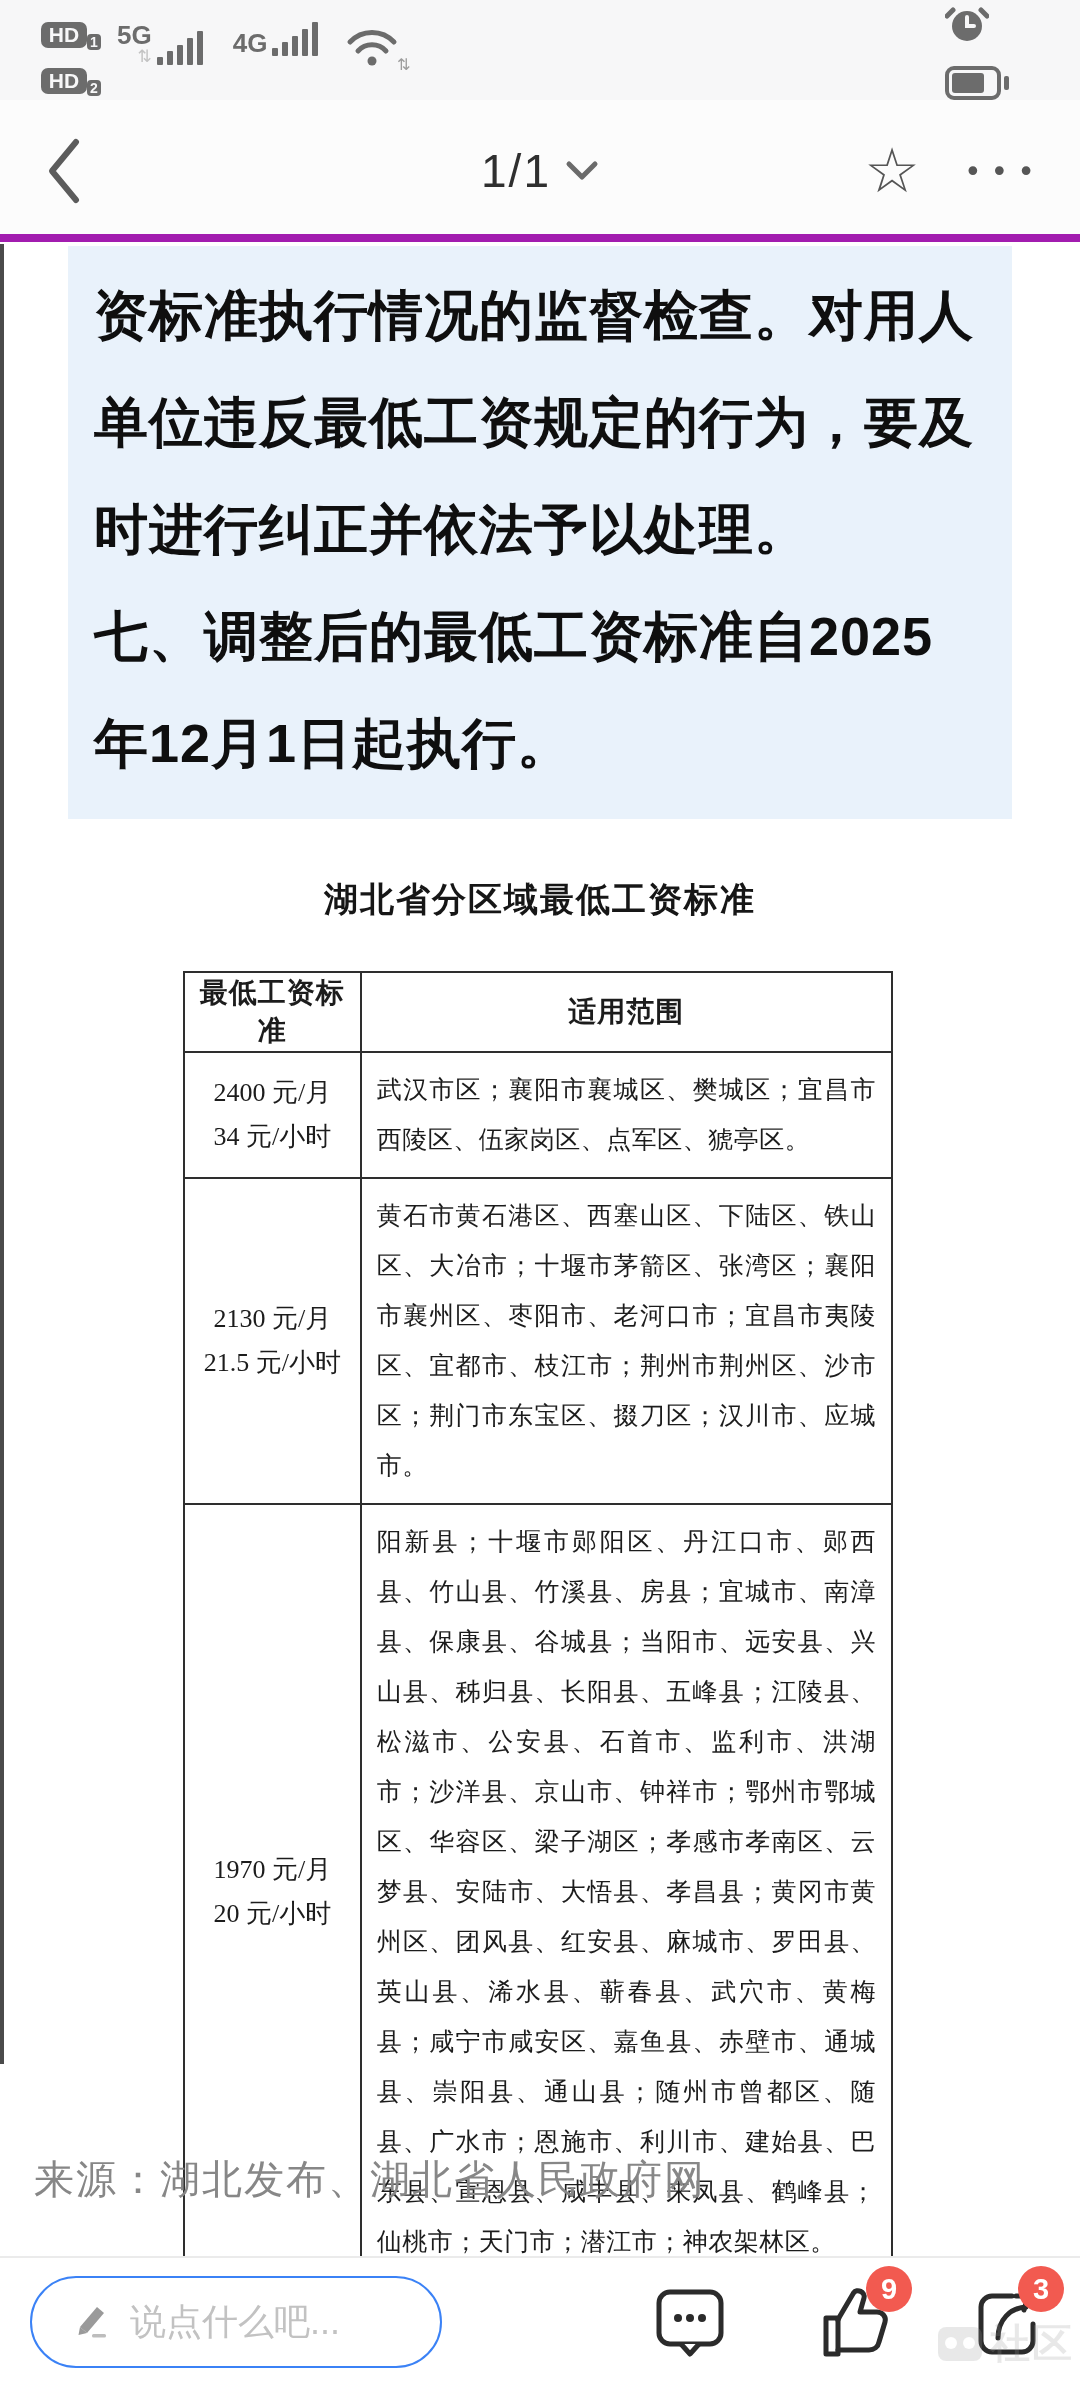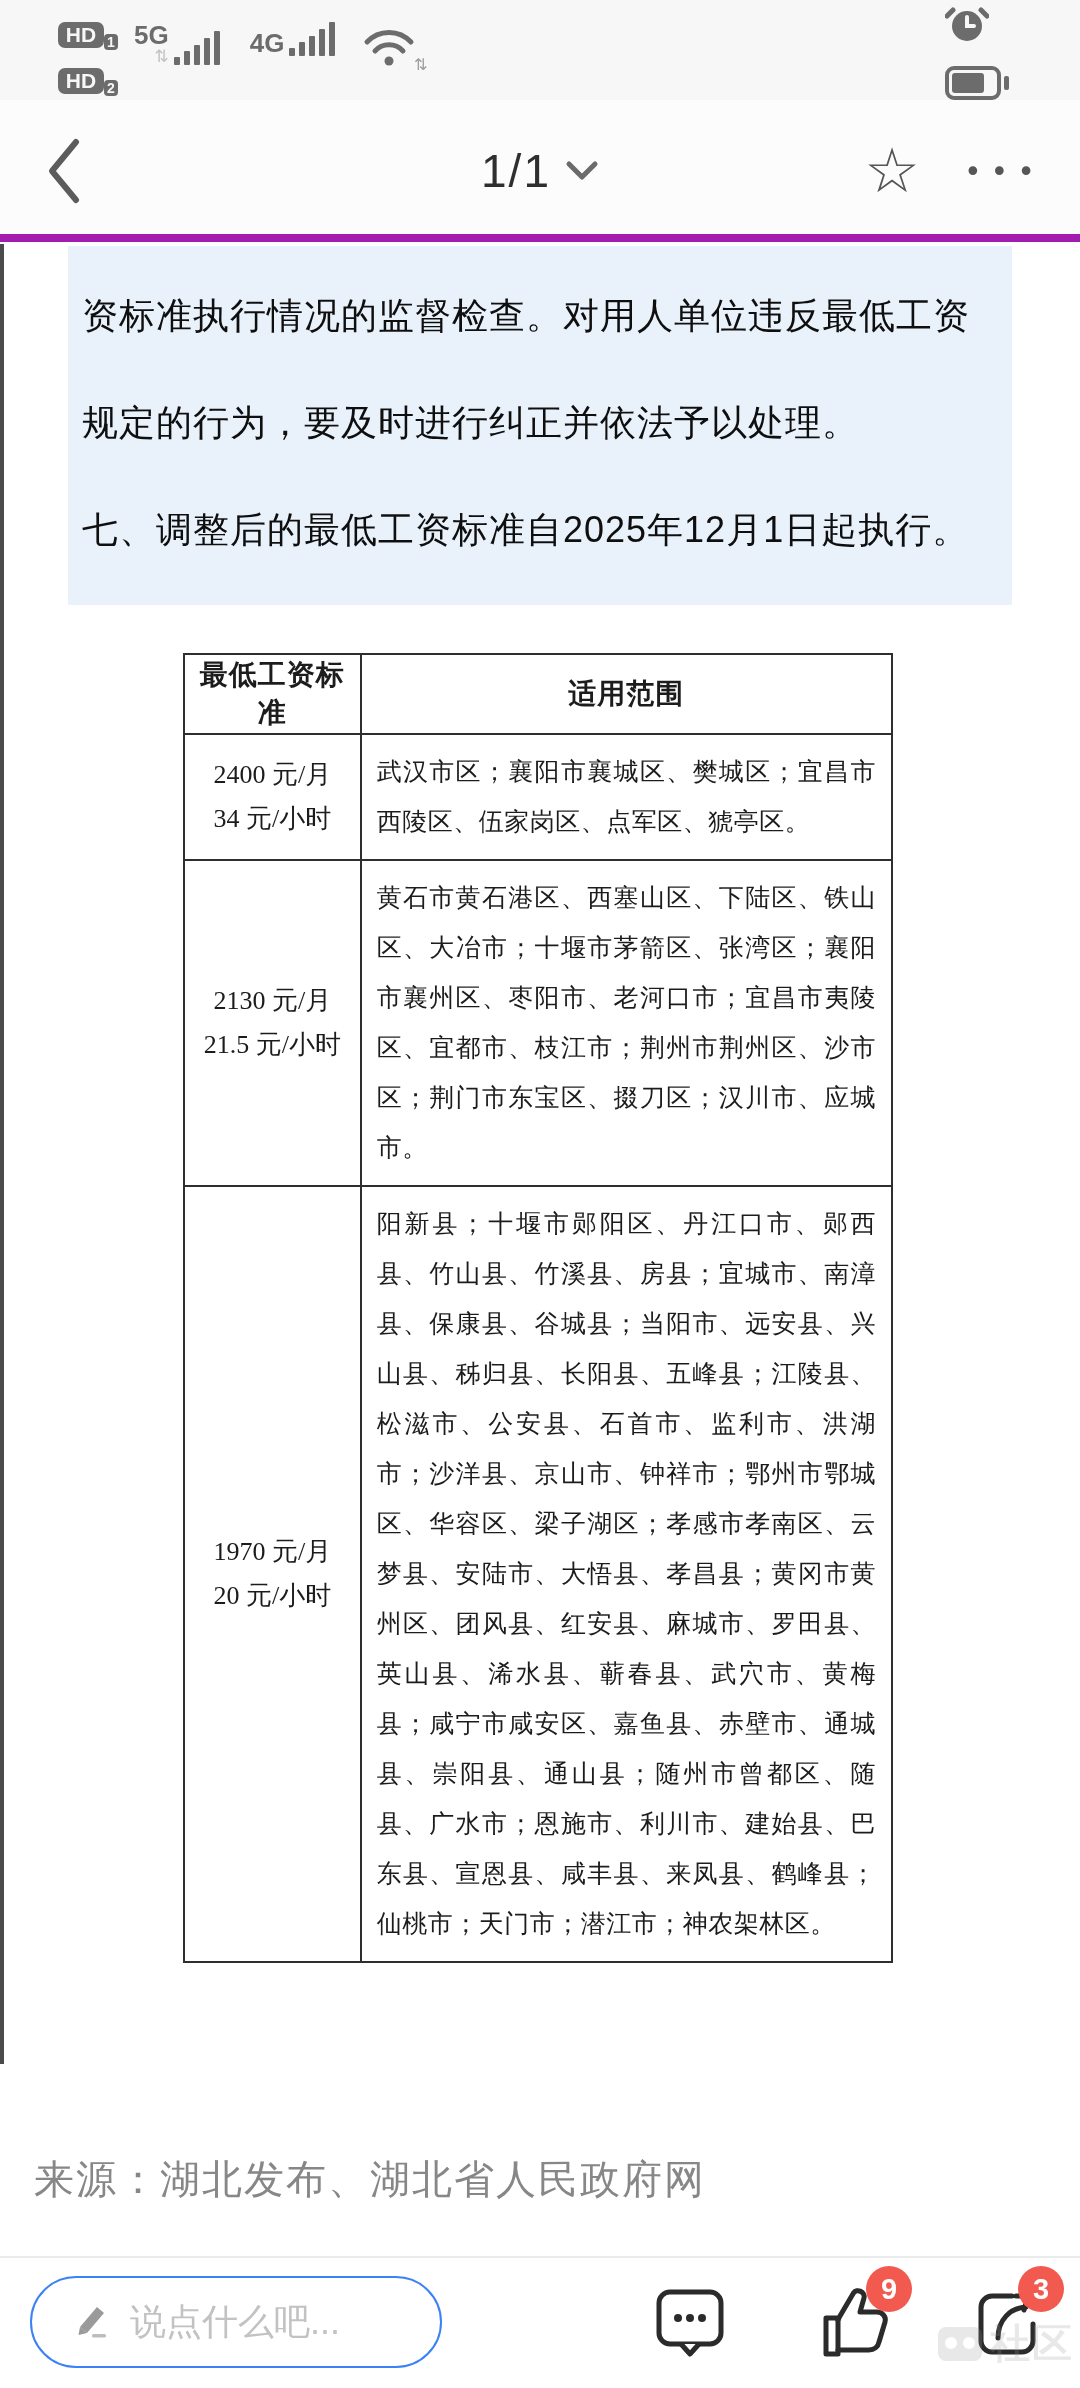--- a/index.html
+++ b/index.html
@@ -4,21 +4,21 @@
 <style>
   html,body{margin:0;padding:0;background:#e9e9e9;}
   .screen{position:relative;width:1080px;height:2388px;background:#ffffff;overflow:hidden;
           font-family:"Liberation Sans","DejaVu Sans",sans-serif;}
 
   
   .status-bar{position:absolute;top:0;left:0;width:1080px;height:100px;background:#f7f7f8;
               display:flex;align-items:center;justify-content:space-between;padding:0 30px;box-sizing:border-box;
               color:#636363;}
   .sb-left{display:flex;align-items:flex-start;gap:14px;padding-top:16px;}
-  .hd-stack{display:flex;flex-direction:column;gap:20px;margin-left:28px;}
+  .hd-stack{display:flex;flex-direction:column;gap:20px;margin-left:11px;}
   .hd-badge{position:relative;background:#6c6c6c;color:#f7f7f8;font-weight:bold;font-size:21px;
             line-height:26px;padding:0 6px;border-radius:7px;width:34px;text-align:center;}
   .hd-sub{position:absolute;right:-14px;bottom:-2px;background:#6c6c6c;color:#f7f7f8;font-size:14px;
           line-height:16px;width:14px;border-radius:4px;text-align:center;}
   .net-group{display:flex;align-items:flex-end;gap:5px;margin-left:16px;}
   .net-col{display:flex;flex-direction:column;align-items:flex-end;}
   .net-label{font-size:26px;font-weight:bold;color:#6c6c6c;line-height:26px;}
   .net-arrows{font-size:17px;color:#c3c3c3;line-height:17px;}
   .bars{display:flex;align-items:flex-end;gap:4px;height:34px;}
   .bar{width:6px;background:#6c6c6c;border-radius:1px;}
@@ -34,22 +34,22 @@
   .nav-center{position:absolute;left:0;right:0;top:0;height:142px;display:flex;align-items:center;
               justify-content:center;gap:14px;}
   .nav-page{font-size:46px;color:#2f2f2f;letter-spacing:2px;}
   .nav-right{position:absolute;right:36px;top:0;height:142px;display:flex;align-items:center;gap:44px;}
   .star-glyph{font-size:62px;color:#555;line-height:62px;font-family:"DejaVu Sans",sans-serif;}
   .more-dots{font-size:30px;color:#565656;letter-spacing:9px;font-family:"DejaVu Sans",sans-serif;}
 
   
   .doc{position:absolute;top:242px;left:0;width:1080px;height:2014px;background:#ffffff;}
   .page-edge{position:absolute;left:0;top:2px;width:4px;height:1820px;background:#4b4b4b;}
-  .highlight{margin:4px 68px 0 68px;background:#e9f2fb;padding:16px 26px 22px 14px;
-             font-size:36px;line-height:107px;letter-spacing:1px;color:#0f0f0f;font-weight:400;}
+  .highlight{margin:4px 68px 0 68px;background:#e9f2fb;padding:16px 26px 22px 26px;
+             font-size:54px;line-height:107px;letter-spacing:1px;color:#0f0f0f;font-weight:700;}
   .highlight p{margin:0;}
   .tbl-title{margin-top:58px;text-align:center;font-size:34px;font-weight:bold;color:#161616;
              font-family:"Liberation Serif","DejaVu Serif",serif;letter-spacing:2px;}
   table.wage{border-collapse:collapse;margin:48px 0 0 183px;width:710px;
              font-family:"Liberation Serif","DejaVu Serif",serif;color:#1c1c1c;}
   table.wage td,table.wage th{border:2px solid #2e2e2e;vertical-align:middle;}
   th.col-std,th.col-scope{font-size:28px;font-weight:bold;height:70px;text-align:center;letter-spacing:1px;}
   td.std{width:179px;text-align:center;font-size:26px;line-height:44px;padding:8px 2px;}
   td.scope{width:531px;font-size:25px;line-height:50px;padding:12px 15px;text-align:justify;
            letter-spacing:0.5px;}
@@ -163,20 +163,21 @@
   </div>
 
   <div class="doc">
     <div class="page-edge"></div>
 
     <div class="highlight">
       <p>资标准执行情况的监督检查。对用人单位违反最低工资规定的行为，要及时进行纠正并依法予以处理。</p>
       <p>七、调整后的最低工资标准自2025年12月1日起执行。</p>
     </div>
 
+    <div class="tbl-title">湖北省分区域最低工资标准</div>
 
     <table class="wage">
       <tbody>
           <tr>
         <th class="col-std">最低工资标准</th>
         <th class="col-scope">适用范围</th>
       </tr>
       <tr>
         <td class="std">
           <div>2400 元/月</div>

